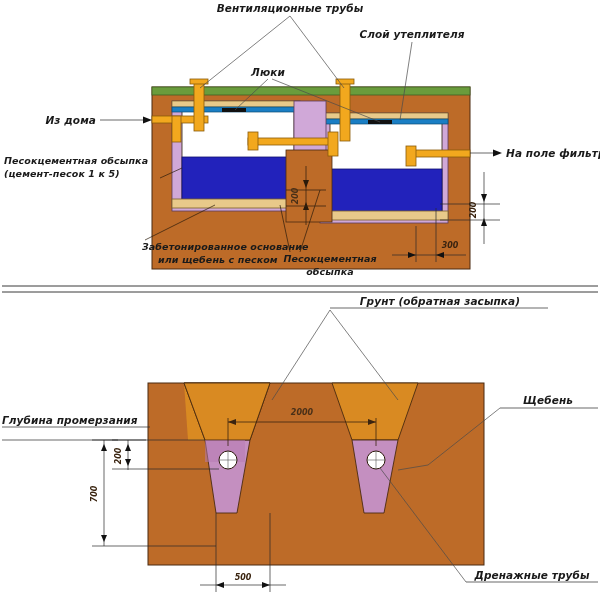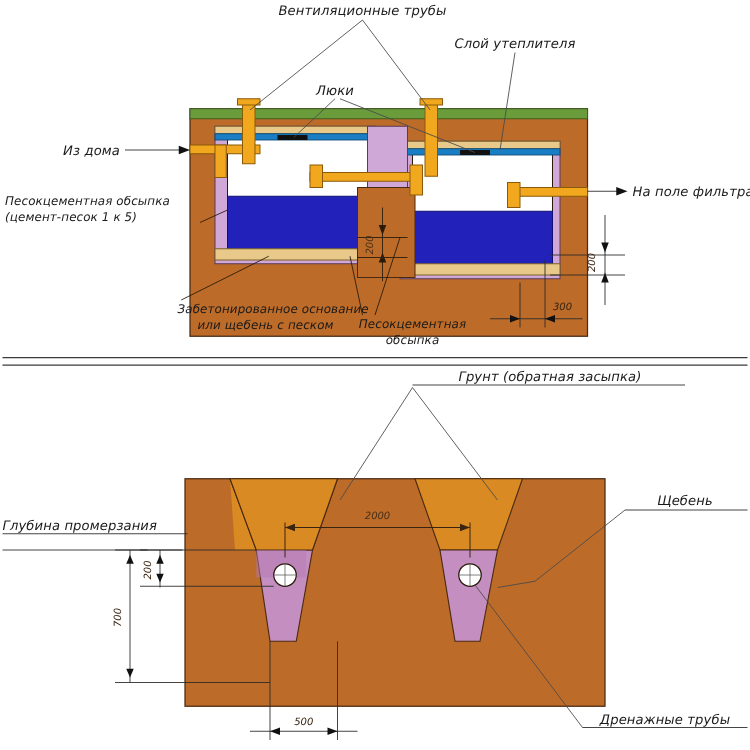--- a/index.html
+++ b/index.html
@@ -2,21 +2,21 @@
 <html><head>
 <meta charset="utf-8">
 <style>
   html,body{margin:0;padding:0;}
   body{
     width:600px;height:600px;
     background:#ffffff;
     font-family:"DejaVu Sans","Liberation Sans",sans-serif;
     overflow:hidden;
   }
-  #sheet{position:relative;width:600px;height:493px;}
+  #sheet{position:relative;width:600px;height:493px;font-weight:bold;}
   svg{display:block;}
   .lbl{
     font-family:"DejaVu Sans","Liberation Sans",sans-serif;
     font-style:italic;
     fill:#1a1a1a;
     font-size:10.5px;
     letter-spacing:0.1px;
   }
   .lbl-sm{font-size:9.5px;}
   .dim{

